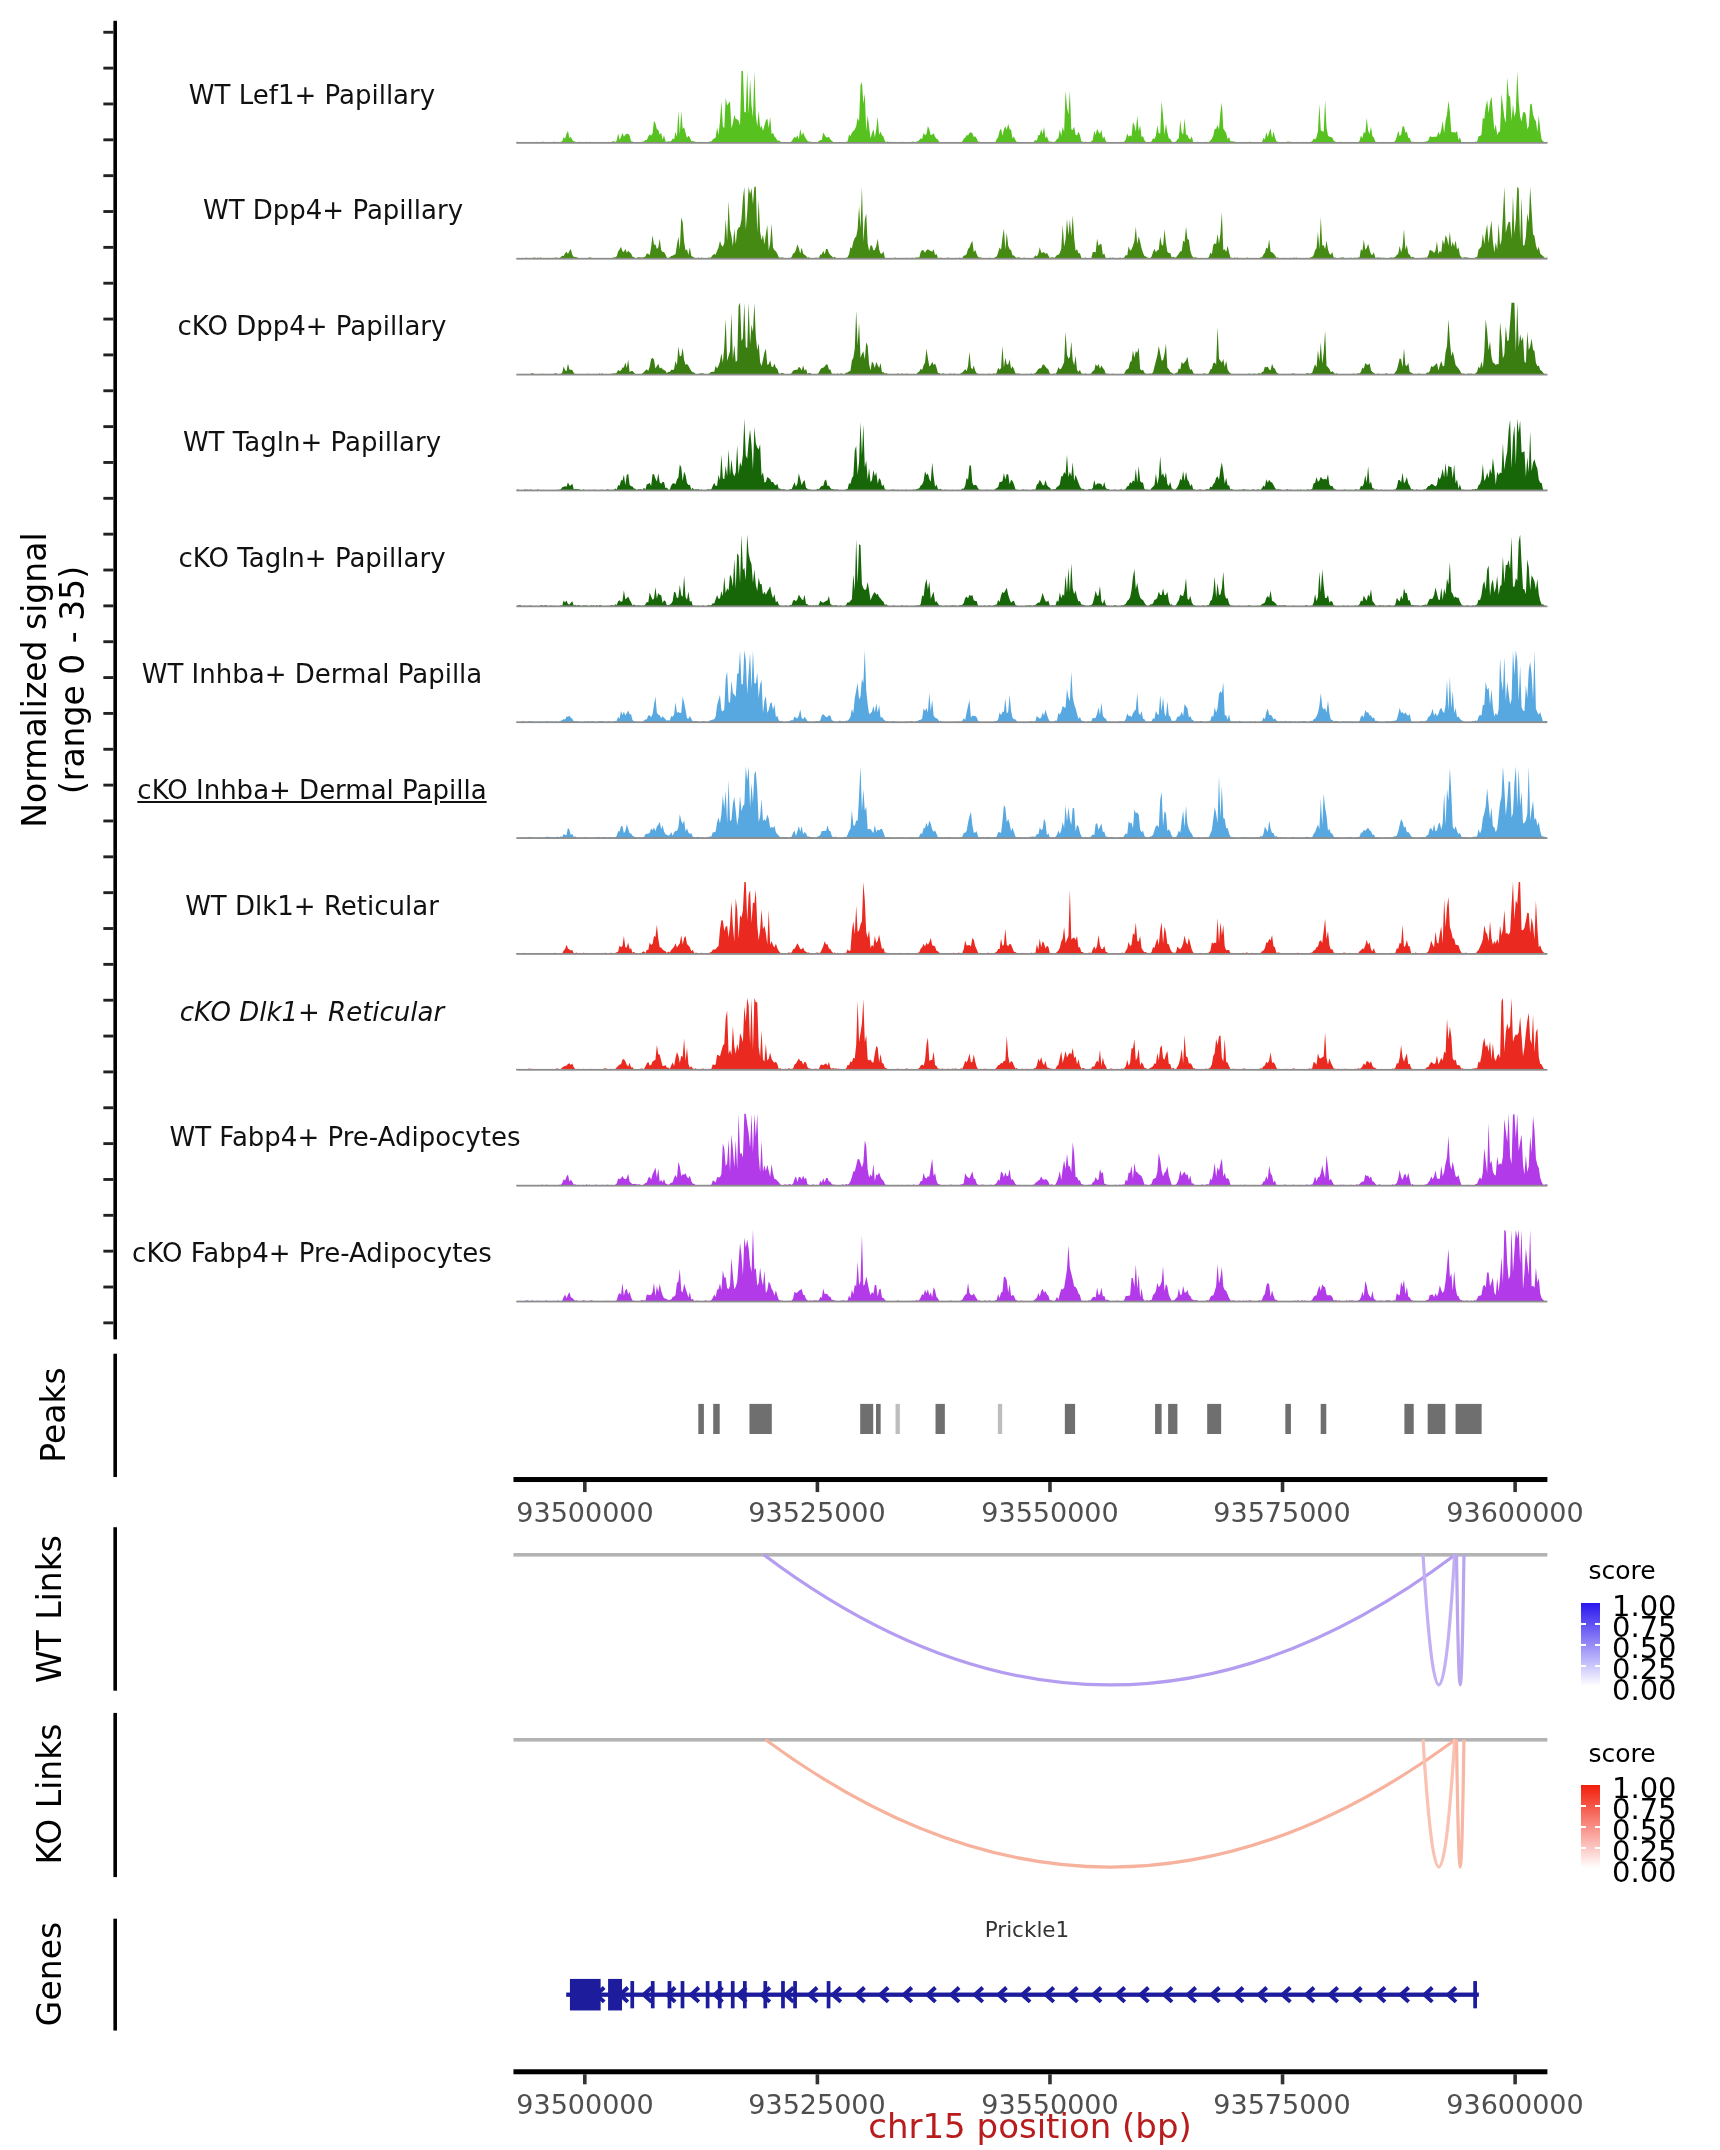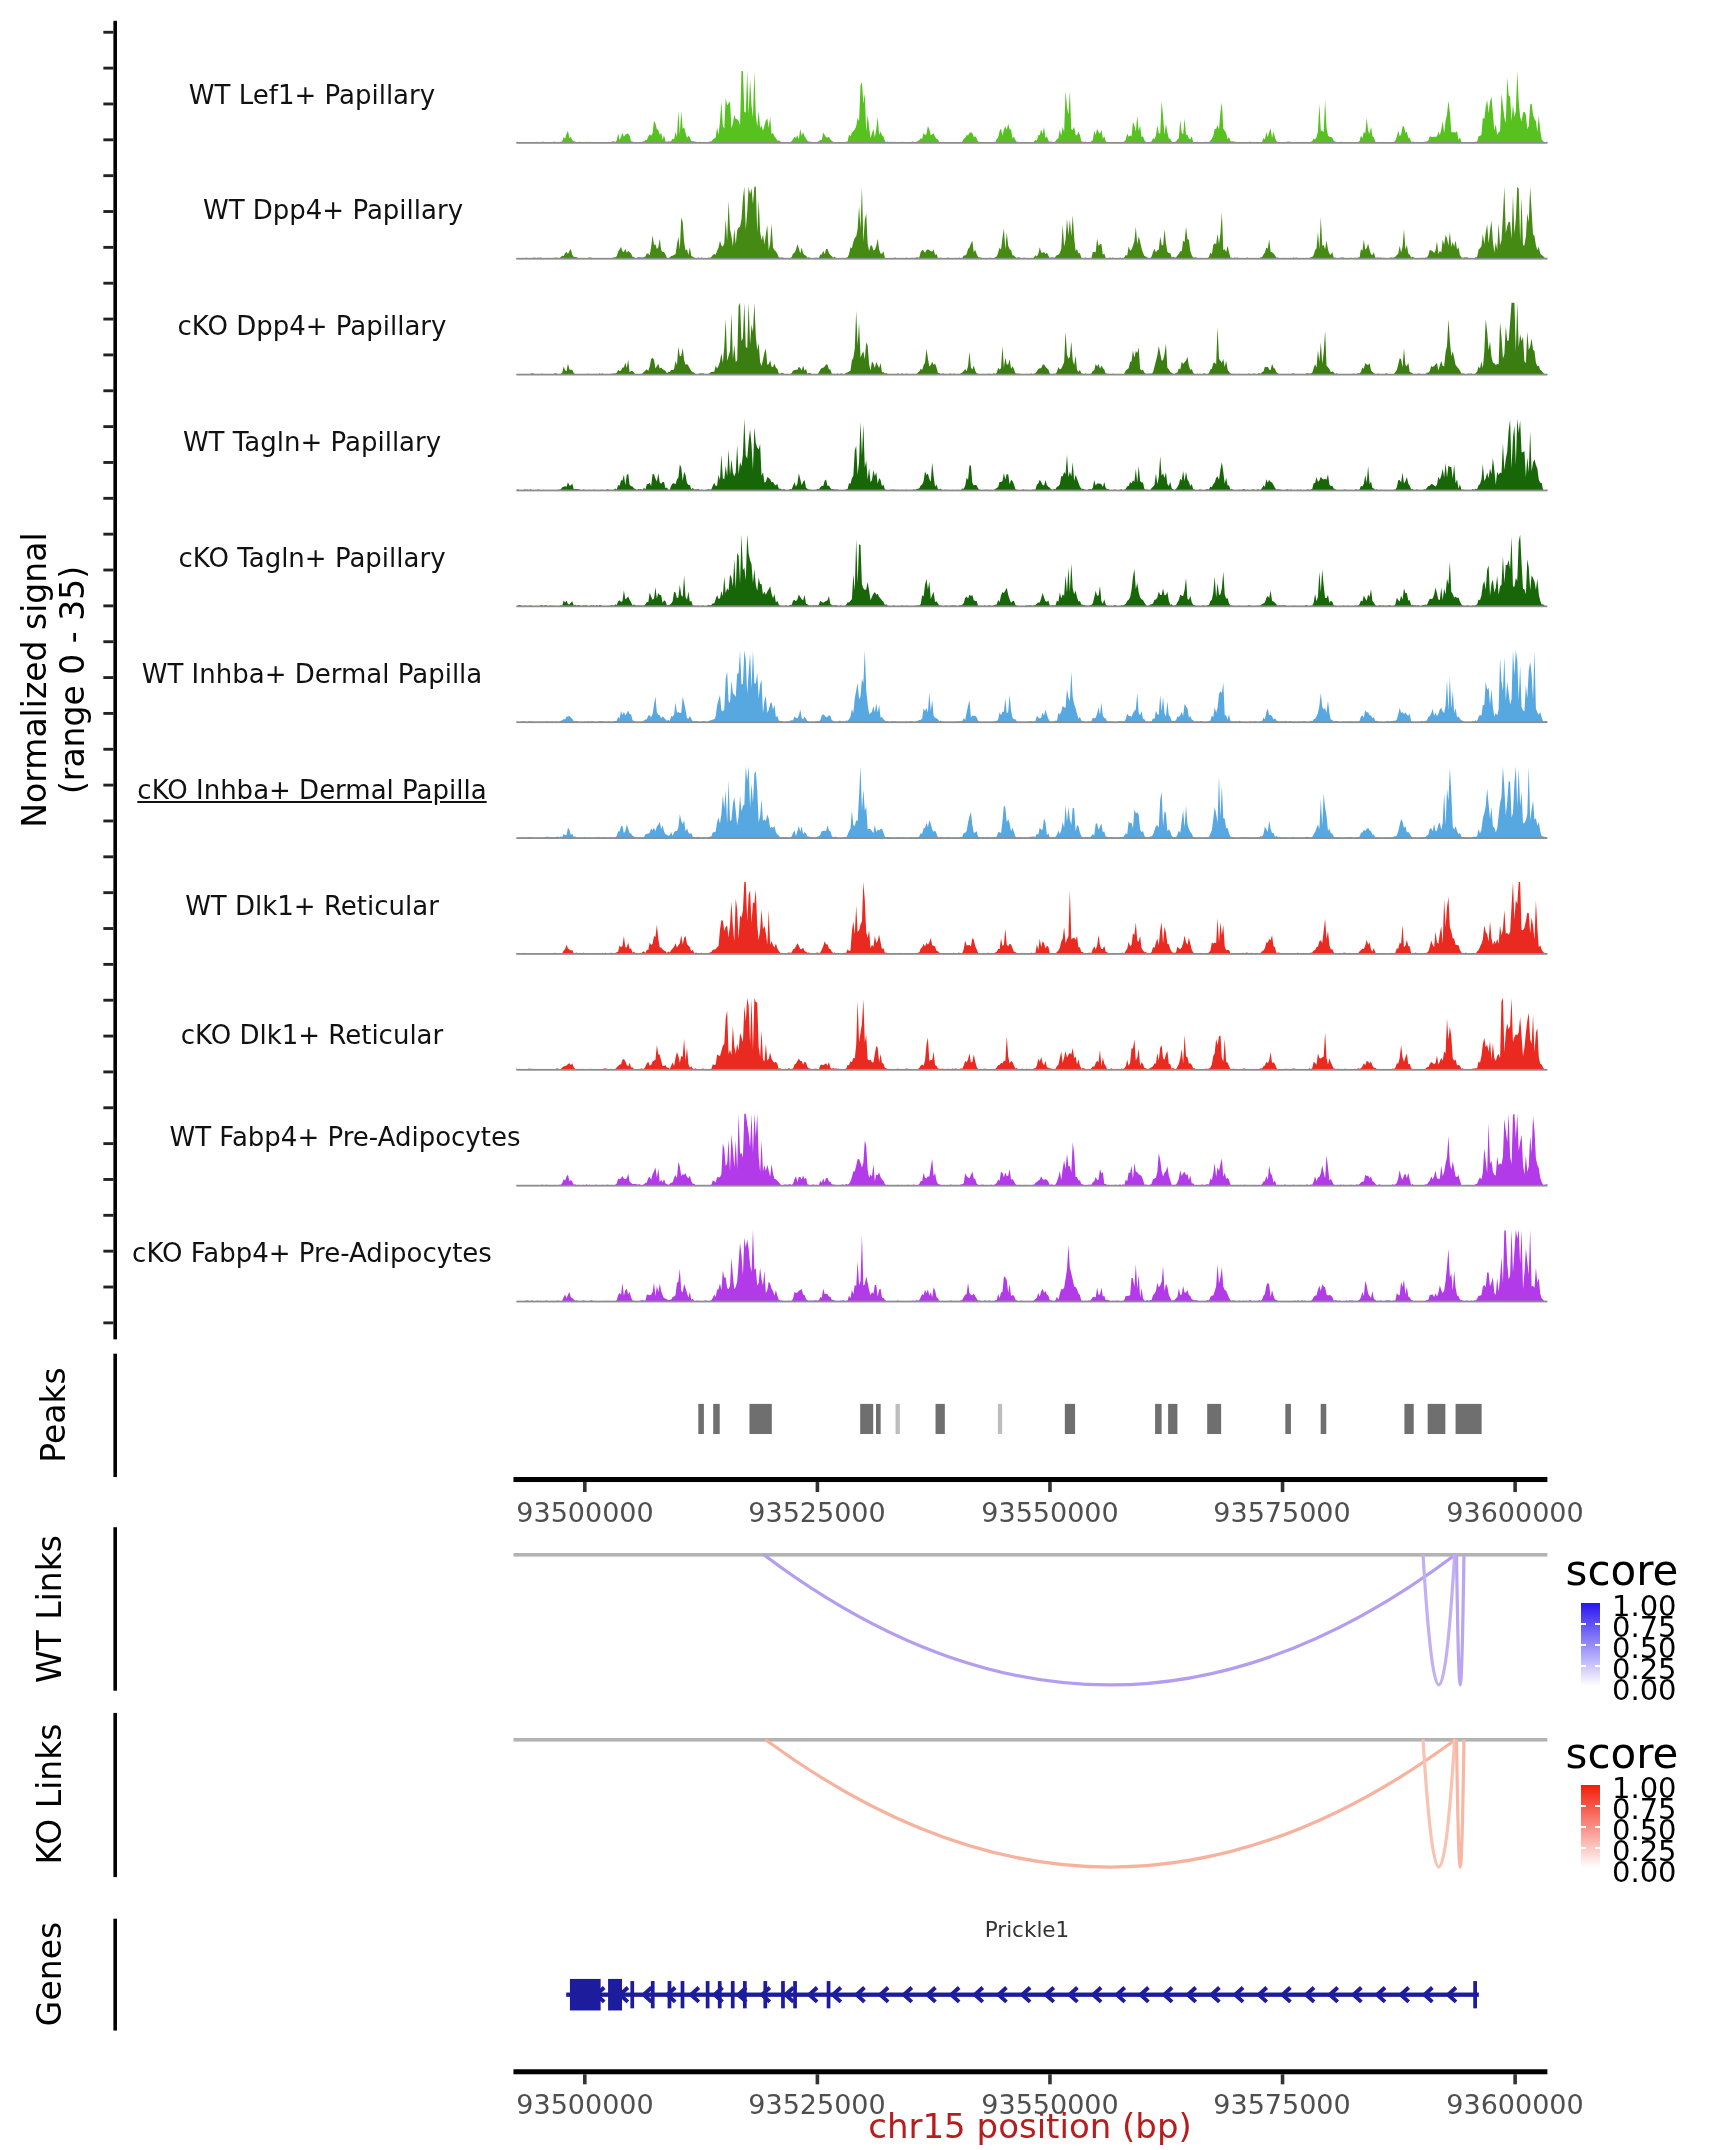--- a/index.html
+++ b/index.html
@@ -5,21 +5,21 @@
   html,body{margin:0;padding:0;background:#ffffff;width:1721px;height:2151px;
     font-family:"DejaVu Sans","Liberation Sans",sans-serif;color:#000;}
   #stage{position:relative;width:1721px;height:2151px;overflow:hidden;background:#fff;}
   .abs{position:absolute;}
   svg{position:absolute;left:0;top:0;}
   .rot{transform:translate(-50%,-50%) rotate(-90deg);white-space:nowrap;text-align:center;}
   .yaxis-label{font-size:33px;line-height:1.15;}
   .section-label{font-size:33px;}
   .track-label{font-size:26px;color:#111;white-space:nowrap;transform:translate(-50%,-50%);}
   .tick-label{font-size:27px;color:#4f4f4f;white-space:nowrap;transform:translateX(-50%);}
-  .legend-title{font-size:42px;color:#000;transform:translate(-50%,-50%);}
+  .legend-title{font-size:25px;color:#000;transform:translate(-50%,-50%);}
   .legend-num{font-size:29px;color:#000;transform:translateY(-50%);white-space:nowrap;}
   .legend-bar{width:18.6px;height:83px;}
   .gene-name{font-size:21.5px;color:#333;transform:translateX(-50%);white-space:nowrap;}
   .axis-title{font-size:34px;color:#b91c1c;transform:translateX(-50%);white-space:nowrap;}
 </style>
 </head>
 <body>
 
 <div id="stage">
 
@@ -214,21 +214,21 @@
   <div class="abs axis-title" style="left:1030px;top:2106px;">chr15 position (bp)</div>
 
 <div class="abs track-label" style="left: 312px; top: 95px; text-align: center;">WT Lef1+ Papillary</div>
     <div class="abs track-label" style="left: 312px; top: 210px; margin-left: 21px;">WT Dpp4+ Papillary</div>
     <div class="abs track-label" style="left: 312px; top: 326px;">cKO Dpp4+ Papillary</div>
     <div class="abs track-label" style="left: 312px; top: 442px;">WT Tagln+ Papillary</div>
     <div class="abs track-label" style="left: 312px; top: 558px;">cKO Tagln+ Papillary</div>
     <div class="abs track-label" style="left: 312px; top: 674px;">WT Inhba+ Dermal Papilla</div>
     <div class="abs track-label" style="left: 312px; top: 790px; text-decoration: underline;">cKO Inhba+ Dermal Papilla</div>
     <div class="abs track-label" style="left: 312px; top: 906px; text-align: center;">WT Dlk1+ Reticular</div>
-    <div class="abs track-label" style="left: 312px; top: 1035px;">cKO Dlk1+ Reticular</div>
+    <div class="abs track-label" style="left: 312px; top: 1012px; font-style: italic;">cKO Dlk1+ Reticular</div>
     <div class="abs track-label" style="left: 312px; top: 1137px; margin-left: 33px;">WT Fabp4+ Pre-Adipocytes</div>
     <div class="abs track-label" style="left: 312px; top: 1253px;">cKO Fabp4+ Pre-Adipocytes</div>
     <div class="abs tick-label" style="left: 585px; top: 1497px;">93500000</div>
     <div class="abs tick-label" style="left: 817px; top: 1497px;">93525000</div>
     <div class="abs tick-label" style="left: 1050px; top: 1497px;">93550000</div>
     <div class="abs tick-label" style="left: 1282px; top: 1497px;">93575000</div>
     <div class="abs tick-label" style="left: 1515px; top: 1497px;">93600000</div>
     <div class="abs tick-label" style="left: 585px; top: 2089px;">93500000</div>
     <div class="abs tick-label" style="left: 817px; top: 2089px;">93525000</div>
     <div class="abs tick-label" style="left: 1050px; top: 2089px;">93550000</div>

